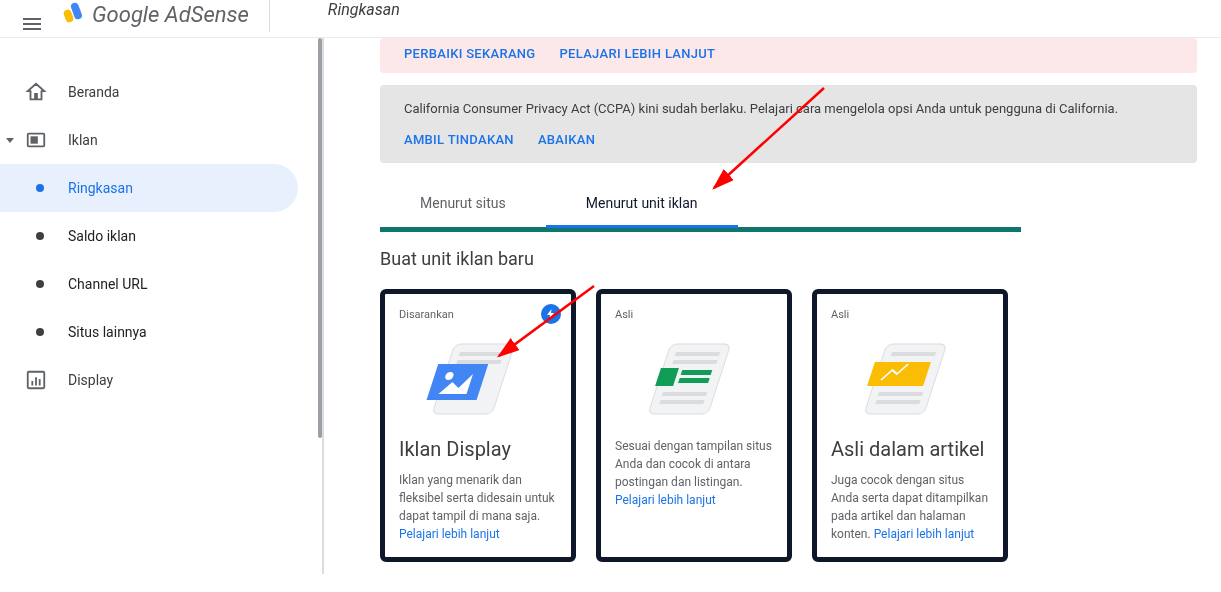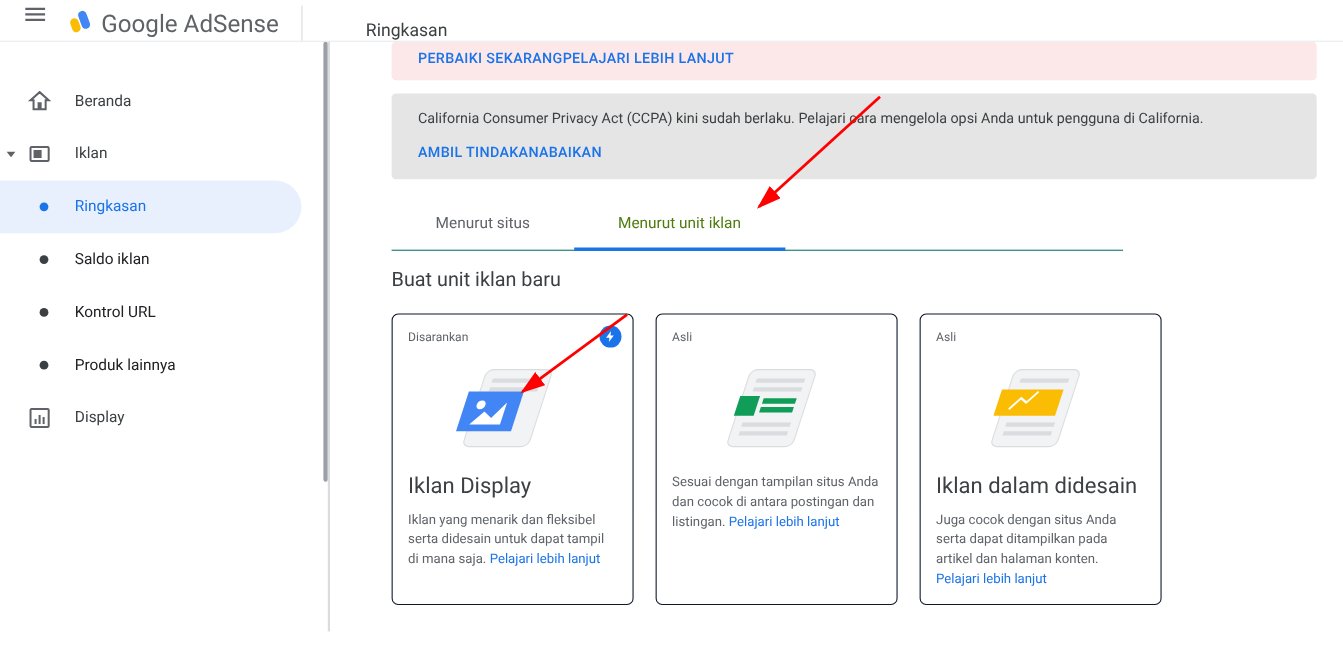--- a/index.html
+++ b/index.html
@@ -1,59 +1,59 @@
 <!DOCTYPE html>
 <html><head>
 <meta charset="utf-8">
 <style>
 * { box-sizing: border-box; margin: 0; padding: 0; }
 body { font-family: 'Google Sans', Roboto, Arial, sans-serif; font-size: 14px; color: #202124; background: #fff; width: 1221px; height: 592px; overflow: hidden; }
 
-.header { display: flex; align-items: flex-end; height: 38px; border-bottom: 1px solid #e8eaed; padding: 0 8px; }
+.header { display: flex; align-items: flex-start; height: 38px; border-bottom: 1px solid #e8eaed; padding: 0 8px; font-style: italic; }
 .menu-btn { width: 48px; height: 48px; border-radius: 50%; display: flex; align-items: center; justify-content: center; cursor: pointer; }
 .menu-btn svg { width: 24px; height: 24px; fill: #5f6368; }
 .logo { display: flex; align-items: center; gap: 6px; margin-left: 4px; }
 .logo-mark svg { width: 26px; height: 26px; }
 .logo-text { font-size: 22px; color: #5f6368; font-weight: 400; }
 .header-divider { width: 1px; height: 32px; background: #dadce0; margin: 0 24px 0 20px; }
 .page-title { font-size: 16px; color: #3c4043; margin-left: 34px; }
 
 .body { display: flex; height: calc(100% - 56px); }
-.sidebar { width: 300px; border-right: 2px solid #dadce0; overflow-y: auto; padding-top: 30px; position: relative; }
+.sidebar { width: 324px; border-right: 2px solid #dadce0; overflow-y: auto; padding-top: 30px; position: relative; }
 .sidebar::after { content: ''; position: absolute; right: 0; top: 0; width: 4px; height: 400px; background: #9aa0a6; border-radius: 3px; }
 .nav-group { border-bottom: 1px solid #e8eaed; padding-bottom: 10px; margin-bottom: 10px; }
 .nav-item { display: flex; align-items: center; height: 48px; padding-left: 24px; cursor: pointer; color: #3c4043; position: relative; }
 .nav-icon { width: 24px; height: 24px; margin-right: 20px; display: flex; align-items: center; justify-content: center; }
 .nav-icon svg { width: 22px; height: 22px; fill: #5f6368; }
 .nav-label { font-size: 14px; }
 .expand-arrow { position: absolute; left: 6px; width: 0; height: 0; border-left: 4px solid transparent; border-right: 4px solid transparent; border-top: 5px solid #5f6368; }
 .expand-arrow.right { border-top: 4px solid transparent; border-bottom: 4px solid transparent; border-left: 5px solid #5f6368; border-right: none; }
 .sub-items { }
 .sub-item { display: flex; align-items: center; height: 48px; padding-left: 36px; cursor: pointer; border-radius: 0 24px 24px 0; margin-right: 24px; }
 .sub-item .dot { width: 8px; height: 8px; border-radius: 50%; background: #3c4043; margin-right: 24px; }
 .sub-item.active { background: #e8f0fe; color: #1a73e8; }
 .sub-item.active .dot { background: #1a73e8; }
 
 .main { flex: 1; padding: 0 0 0 56px; overflow-y: auto; position: relative; }
 .alert { border-radius: 4px; padding: 16px 24px; margin-bottom: 12px; margin-right: 24px; }
 .alert.pink { background: #fce8e8; padding: 8px 24px 12px; }
 .alert.yellow { background: #e5e5e5; }
-.alert-links { display: flex; }
+.alert-links { display: flex; gap: 24px; }
 .alert-link { color: #1a73e8; font-weight: 500; font-size: 13px; letter-spacing: 0.3px; cursor: pointer; }
 .alert-text { font-size: 13px; color: #3c4043; margin-bottom: 16px; }
 
-.tabs { display: flex; border-bottom: 1px solid #0f766e; margin-right: 200px; margin-top: 16px; }
+.tabs { display: flex; border-bottom: 5px solid #0f766e; margin-right: 200px; margin-top: 16px; }
 .tab { padding: 16px 40px; font-size: 14px; color: #5f6368; cursor: pointer; position: relative; }
-.tab.active { color: #4d7c0f; }
+.tab.active { color: #0f172a; }
 .tab.active::after { content: ''; position: absolute; bottom: -1px; left: 0; right: 0; height: 3px; background: #1a73e8; }
 
 .section-title { font-size: 18px; color: #3c4043; margin: 16px 0 20px; }
 
 .cards { display: flex; gap: 20px; }
-.card { width: 220px; border: 1px solid #0f172a; border-radius: 6px; padding: 14px; cursor: pointer; position: relative; }
+.card { width: 196px; border: 5px solid #0f172a; border-radius: 6px; padding: 14px; cursor: pointer; position: relative; }
 .card-badge { font-size: 11px; color: #5f6368; }
 .bolt { position: absolute; top: 10px; right: 10px; width: 20px; height: 20px; border-radius: 50%; background: #1a73e8; display: flex; align-items: center; justify-content: center; }
 .bolt svg { width: 12px; height: 12px; fill: #fff; }
 .card-illust { height: 100px; display: flex; align-items: center; justify-content: center; margin: 8px 0; }
 .card-title { font-size: 20px; color: #3c4043; margin-bottom: 10px; }
 .card-desc { font-size: 12px; color: #5f6368; line-height: 1.5; }
 .card-link { color: #1a73e8; cursor: pointer; }
 
 .arrow-annot { position: absolute; pointer-events: none; }
 .arrow-annot svg { overflow: visible; }
@@ -106,25 +106,25 @@
       <div class="sub-item active">
           <span class="dot"></span>
           <span>Ringkasan</span>
         </div>
       <div class="sub-item">
           <span class="dot"></span>
           <span>Saldo iklan</span>
         </div>
       <div class="sub-item">
           <span class="dot"></span>
-          <span>Kontrol URL</span>
+          <span>Channel URL</span>
         </div>
       <div class="sub-item">
           <span class="dot"></span>
-          <span>Produk lainnya</span>
+          <span>Situs lainnya</span>
         </div>
     </div>
     <div class="nav-item">
       <span class="nav-icon">
           <svg viewBox="0 0 24 24">
             <rect x="3" y="3" width="18" height="18" rx="1" fill="none" stroke="#5f6368" stroke-width="2"></rect>
             <rect x="7" y="13" width="2" height="5" fill="#5f6368"></rect>
             <rect x="11" y="9" width="2" height="9" fill="#5f6368"></rect>
             <rect x="15" y="11" width="2" height="7" fill="#5f6368"></rect>
           </svg>
@@ -205,21 +205,21 @@
               <g transform="skewX(-18)">
                 <rect x="50" y="10" width="60" height="70" rx="6" fill="#f1f3f4" stroke="#dadce0"></rect>
                 <rect x="58" y="18" width="44" height="4" fill="#dadce0"></rect>
                 <rect x="44" y="28" width="56" height="24" fill="#fbbc04"></rect>
                 <path d="M56 46 l8 -10 l6 4 l8 -10" fill="none" stroke="#fff" stroke-width="2"></path>
                 <rect x="58" y="58" width="44" height="4" fill="#dadce0"></rect>
                 <rect x="58" y="66" width="44" height="4" fill="#dadce0"></rect>
               </g>
             </svg>
         </div>
-        <div class="card-title">Iklan dalam didesain</div>
+        <div class="card-title">Asli dalam artikel</div>
         <div class="card-desc"><span>Juga cocok dengan situs Anda serta dapat ditampilkan pada artikel dan halaman konten.</span> <span class="card-link">Pelajari lebih lanjut</span></div>
       </div>
     </div>
 
     <div class="arrow-annot" style="left:370px; top:40px;">
       <svg width="160" height="120">
           <defs>
             <marker id="ah2" markerWidth="10" markerHeight="10" refX="8" refY="3" orient="auto">
               <path d="M0,0 L0,6 L9,3 z" fill="red"></path>
             </marker>

